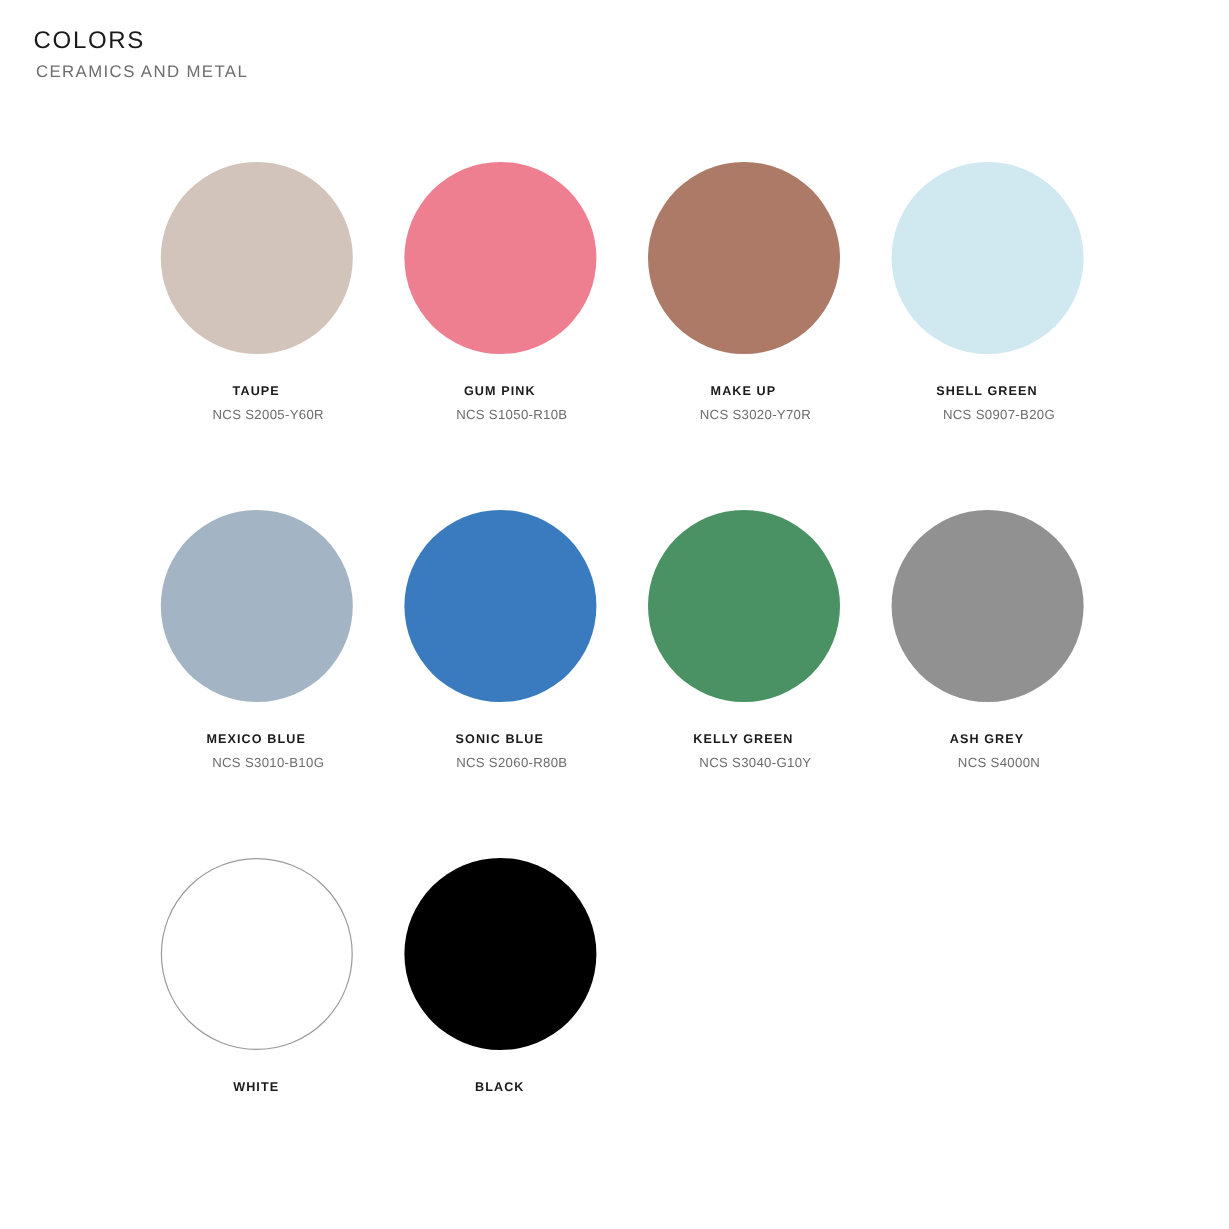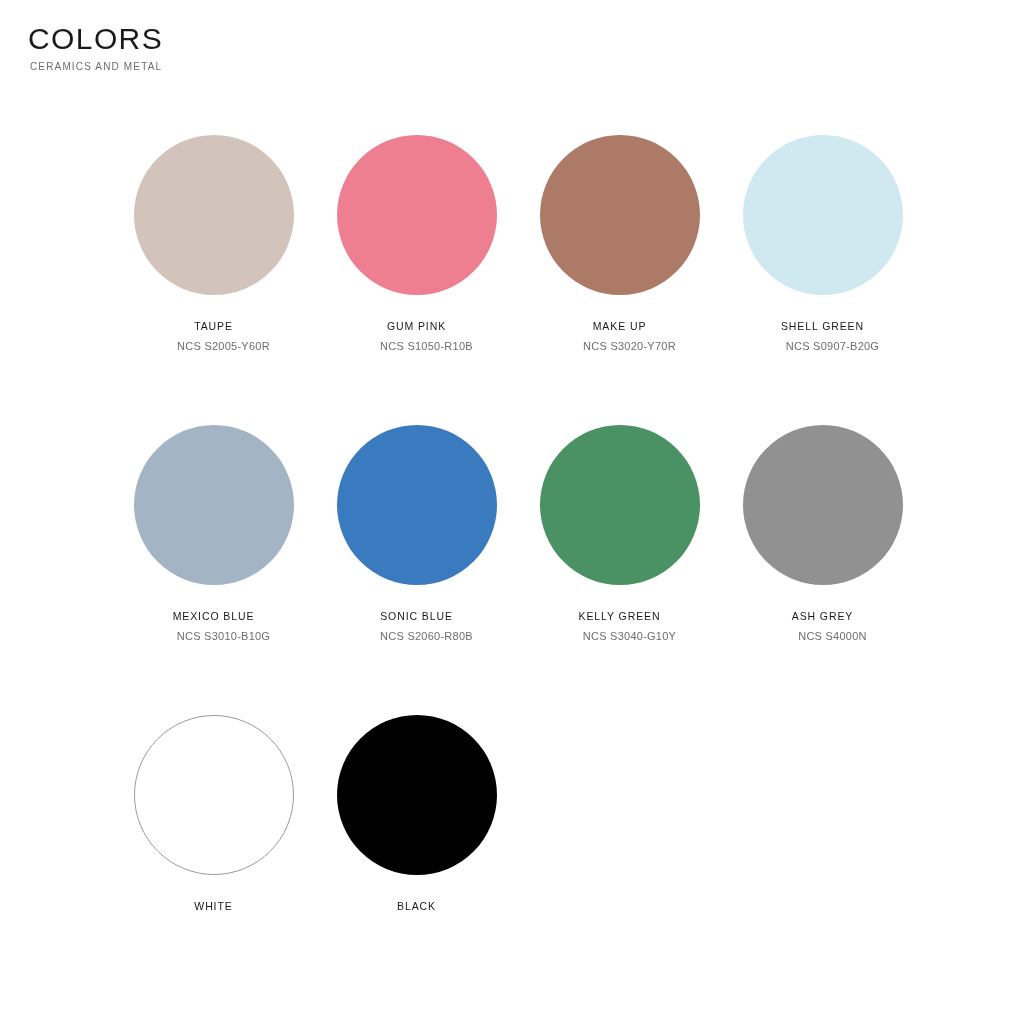--- a/index.html
+++ b/index.html
@@ -16,29 +16,29 @@
     position: relative;
   }
 
   
   .header {
     position: absolute;
     left: 28px;
     top: 24px;
   }
   .header-title {
-    font-size: 30px;
+    font-size: 20px;
     font-weight: 400;
     letter-spacing: 1.4px;
     color: #1a1a1a;
     line-height: 1;
     margin: 0;
   }
   .header-subtitle {
-    font-size: 10px;
+    font-size: 14px;
     font-weight: 400;
     letter-spacing: 1.15px;
     color: #6d6d6d;
     margin: 8px 0 0 2px;
     line-height: 1;
   }
 
   
   .palette {
     position: absolute;
@@ -59,21 +59,21 @@
     height: 160px;
     border-radius: 50%;
     box-sizing: border-box;
   }
   .swatch-disc.outlined {
     border: 1px solid #9a9a9a;
   }
   .swatch-name {
     margin-top: 26px;
     font-size: 10.5px;
-    font-weight: 400;
+    font-weight: 700;
     letter-spacing: 0.9px;
     color: #1a1a1a;
     line-height: 1;
   }
   .swatch-code {
     margin-top: 9px;
     font-size: 11px;
     font-weight: 400;
     letter-spacing: 0.25px;
     color: #6d6d6d;

